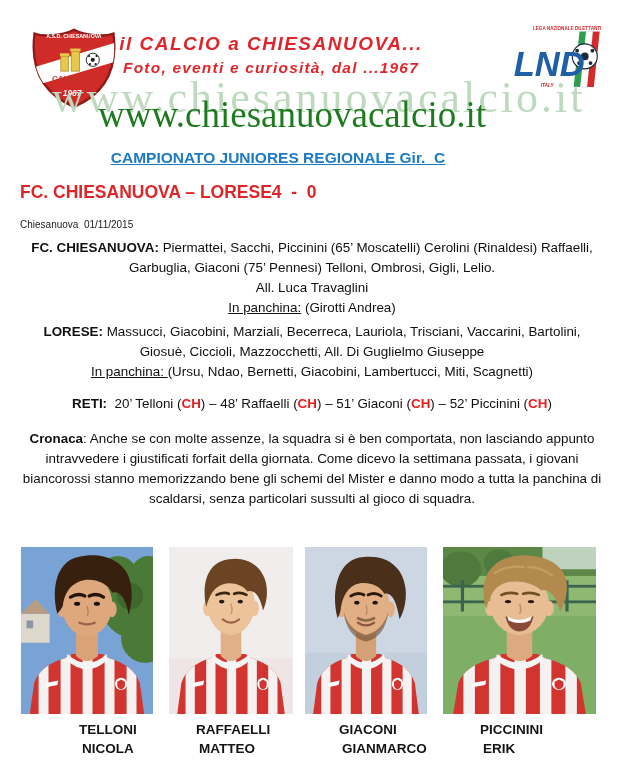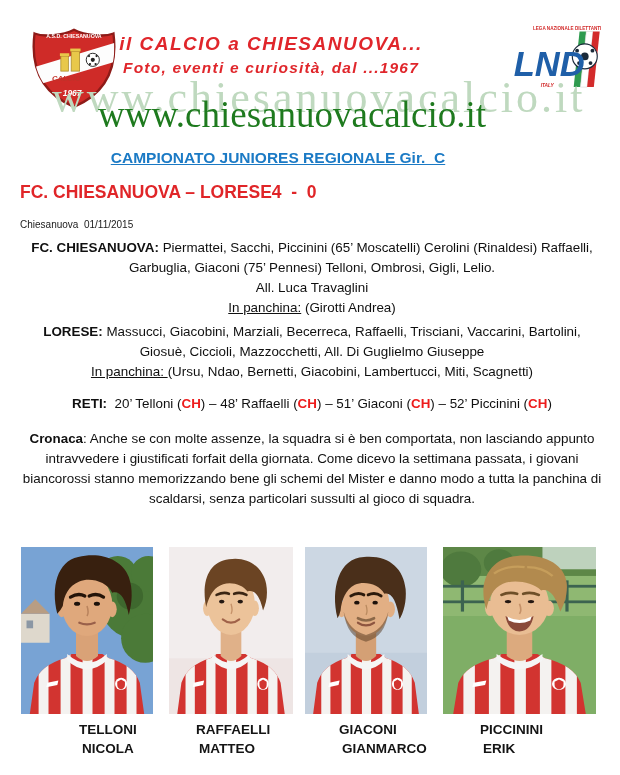--- a/index.html
+++ b/index.html
@@ -114,21 +114,21 @@
 
   <div class="watermark">www.chiesanuovacalcio.it</div>
   <div class="site-url">www.chiesanuovacalcio.it</div>
 
   <div class="championship pw">CAMPIONATO JUNIORES REGIONALE Gir.  C</div>
   <div class="match-title"><span>FC. CHIESANUOVA – LORESE</span><span class="match-score pw">4  -  0</span></div>
   <div class="dateline pw">Chiesanuova  01/11/2015</div>
 
   <div class="para p-home"><span class="lbl">FC. CHIESANUOVA:</span><span> Piermattei, Sacchi, Piccinini (65’ Moscatelli) Cerolini (Rinaldesi) Raffaelli, Garbuglia, Giaconi (75’ Pennesi) Telloni, Ombrosi, Gigli, Lelio.</span><br><span>All. Luca Travaglini</span><br><span class="u">In panchina:</span><span> (Girotti Andrea)</span></div>
 
-  <div class="para p-away"><span class="lbl">LORESE:</span><span> Massucci, Giacobini, Marziali, Becerreca, Raffaelli, Trisciani, Vaccarini, Bartolini, Giosuè, Ciccioli, Mazzocchetti, All. Di Guglielmo Giuseppe</span><br><span class="u">In panchina: </span><span> (Ursu, Ndao, Bernetti, Giacobini, Lambertucci, Miti, Scagnetti)</span></div>
+  <div class="para p-away"><span class="lbl">LORESE:</span><span> Massucci, Giacobini, Marziali, Becerreca, Lauriola, Trisciani, Vaccarini, Bartolini, Giosuè, Ciccioli, Mazzocchetti, All. Di Guglielmo Giuseppe</span><br><span class="u">In panchina: </span><span> (Ursu, Ndao, Bernetti, Giacobini, Lambertucci, Miti, Scagnetti)</span></div>
 
   <div class="para p-goals pw"><span class="lbl">RETI:</span><span>  20’ Telloni (</span><span class="ch">CH</span><span>) – 48’ Raffaelli (</span><span class="ch">CH</span><span>) – 51’ Giaconi (</span><span class="ch">CH</span><span>) – 52’ Piccinini (</span><span class="ch">CH</span><span>)</span></div>
 
   <div class="para p-report"><span class="lbl">Cronaca</span><span>: Anche se con molte assenze, la squadra si è ben comportata, non lasciando appunto intravvedere i giustificati forfait della giornata. Come dicevo la settimana passata, i giovani biancorossi stanno memorizzando bene gli schemi del Mister e danno modo a tutta la panchina di scaldarsi, senza particolari sussulti al gioco di squadra.</span></div>
 
   <div class="photo photo-1">
     <svg viewBox="0 0 120 150" preserveAspectRatio="none">
       <defs>
           <clipPath id="torso1">
             <path d="M8,150 L12,122 Q18,106 40,100 L46,96 L74,96 L80,100 Q102,106 108,122 L112,150 Z"></path>

